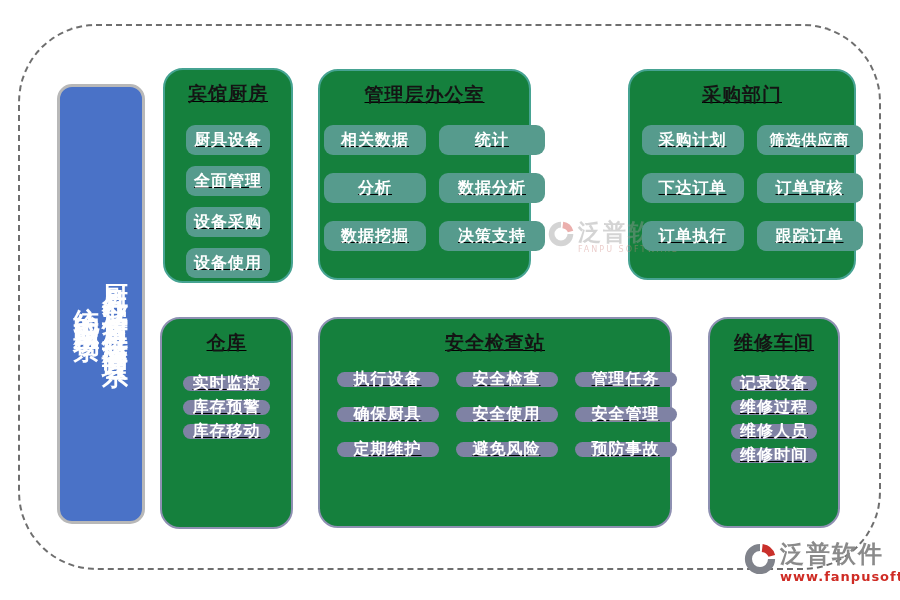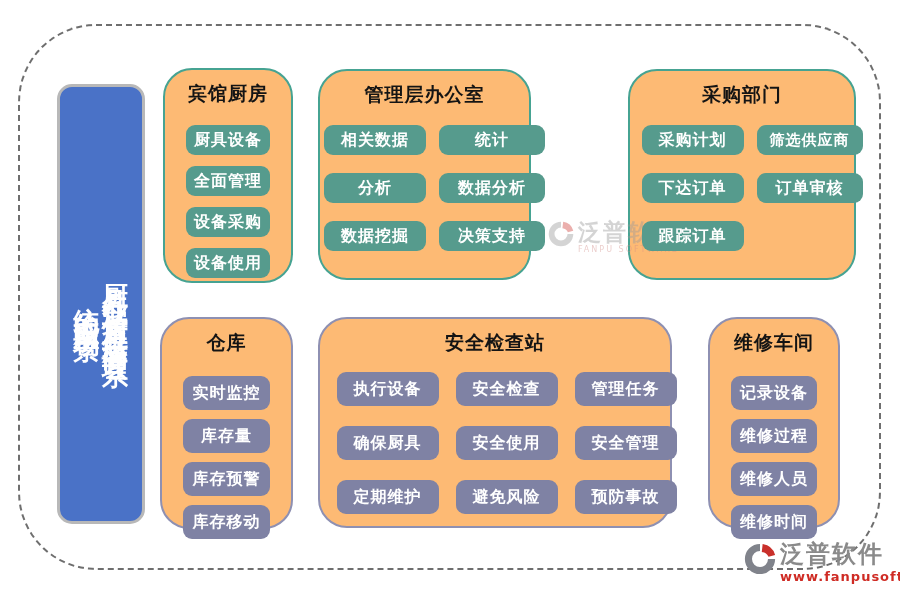--- a/index.html
+++ b/index.html
@@ -8,29 +8,29 @@
   .dashed-frame{position:absolute;left:18px;top:24px;width:859px;height:542px;
           border:2px dashed #6e6e6e;border-radius:78px;}
   
   .titlebar{position:absolute;left:57px;top:84px;width:88px;height:440px;background:#4a72c7;
           border:3px solid #b8b8b8;border-radius:15px;display:flex;flex-direction:row;
           justify-content:center;align-items:center;box-sizing:border-box;}
   .vt{writing-mode:vertical-rl;text-orientation:upright;color:#ffffff;font-weight:bold;
           font-size:26px;letter-spacing:6px;line-height:1.1;}
   .vt.wrapcol{align-self:center;}
   
-  .box{position:absolute;background:#fdba74;border-radius:29px;box-sizing:border-box;}
+  .box{position:absolute;background:#15803d;border-radius:20px;box-sizing:border-box;text-decoration:underline;}
   .box.teal{border:2px solid #46a392;}
   .box.purple{border:2px solid #8e90b2;}
   .box-title{text-align:center;font-weight:bold;font-size:19px;color:#141414;margin-top:11px;
           letter-spacing:1px;}
   .pill{background:#569b8d;color:#ffffff;font-weight:bold;font-size:16px;border-radius:9px;
           display:flex;align-items:center;justify-content:center;height:30px;
           position:relative;z-index:2;letter-spacing:1px;}
-  .purple .pill{background:#7f82a4;height:34px;}
+  .purple .pill{background:#7f82a4;height:15px;}
   .stack{display:flex;flex-direction:column;gap:11px;padding:0 21px;margin-top:18px;}
   .purple .stack{gap:9px;margin-top:20px;}
   .grid2{display:grid;grid-template-columns:102px 106px;gap:18px 13px;justify-content:center;
           margin-top:17px;padding-left:20px;}
   .grid3{display:grid;grid-template-columns:102px 102px 102px;gap:20px 17px;
           justify-content:center;margin-top:16px;margin-left:23px;}
   
   .watermark{position:absolute;left:548px;top:220px;z-index:1;opacity:0.42;display:flex;
           align-items:flex-start;pointer-events:none;}
   .wm-texts{margin-left:4px;}
@@ -76,29 +76,29 @@
     </div>
   </div>
 
   <div class="box teal" style="left:628px;top:69px;width:228px;height:211px;">
     <div class="box-title">采购部门</div>
     <div class="grid2">
       <div class="pill">采购计划</div>
       <div class="pill" style="font-size:15px;">筛选供应商</div>
       <div class="pill">下达订单</div>
       <div class="pill">订单审核</div>
+      <div class="pill">订单执行</div>
       <div class="pill">跟踪订单</div>
     </div>
   </div>
 
   <div class="box purple" style="left:160px;top:317px;width:133px;height:212px;">
     <div class="box-title">仓库</div>
     <div class="stack">
       <div class="pill">实时监控</div>
-      <div class="pill">库存量</div>
       <div class="pill">库存预警</div>
       <div class="pill">库存移动</div>
     </div>
   </div>
 
   <div class="box purple" style="left:318px;top:317px;width:354px;height:211px;">
     <div class="box-title">安全检查站</div>
     <div class="grid3">
       <div class="pill">执行设备</div>
       <div class="pill">安全检查</div>

